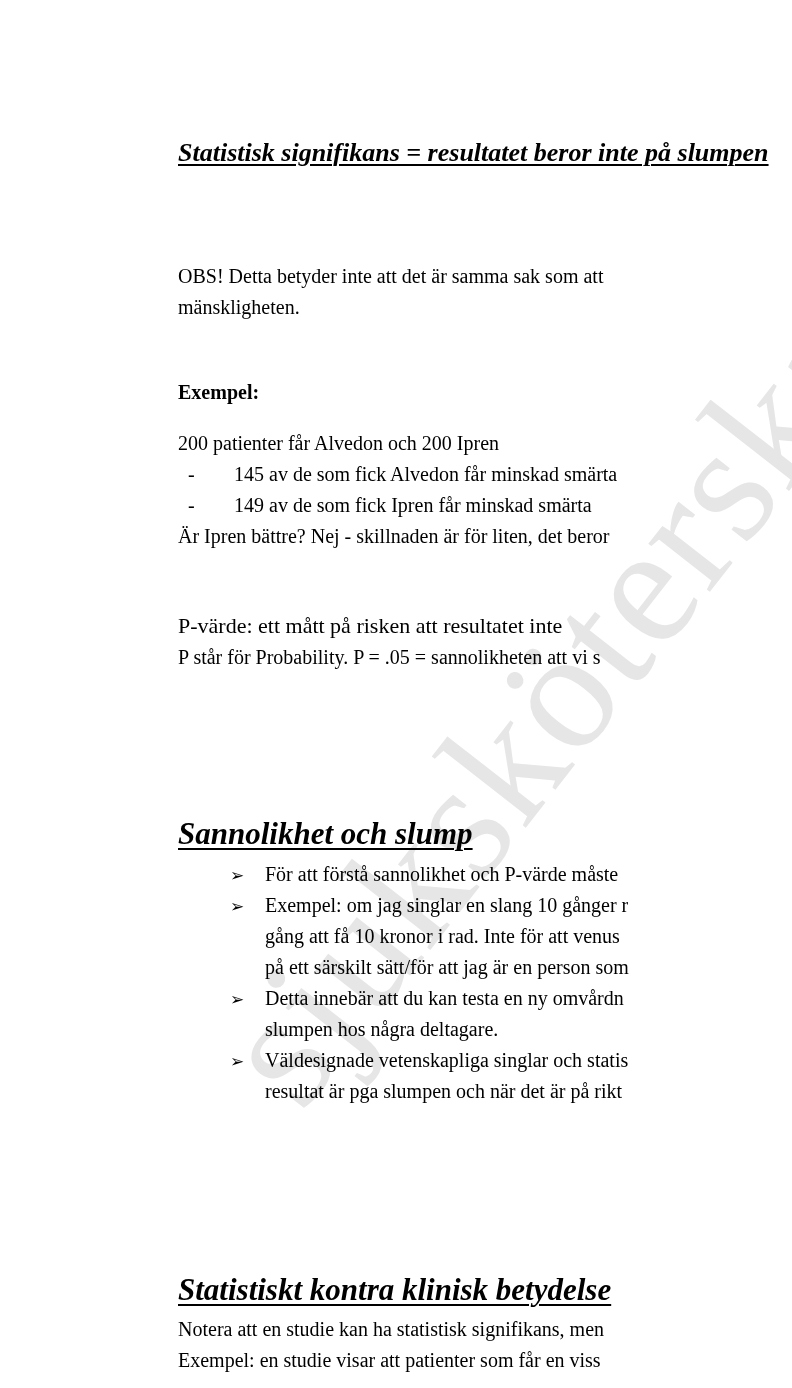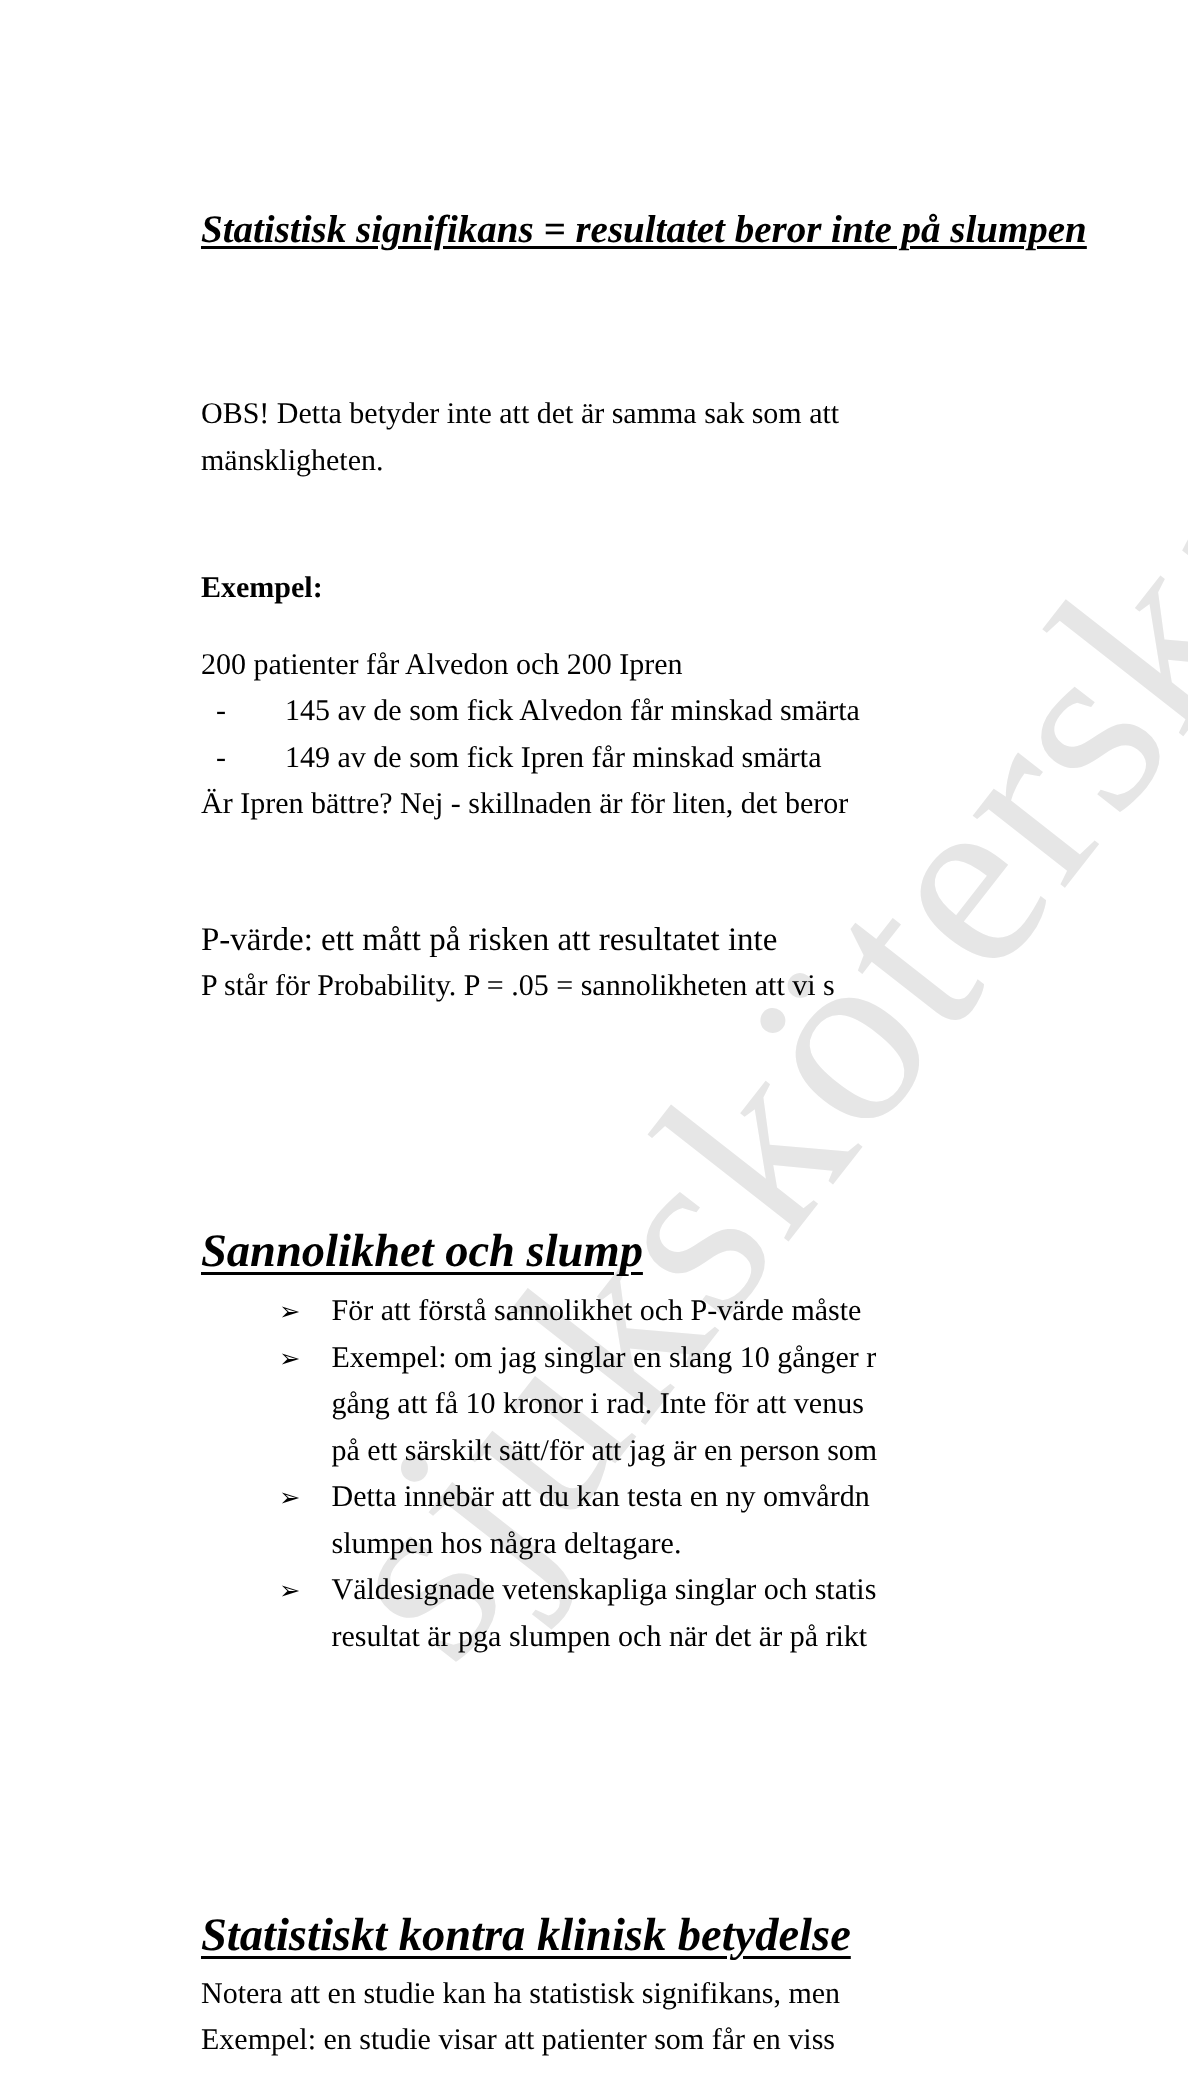--- a/index.html
+++ b/index.html
@@ -34,20 +34,21 @@
       z-index: 0;
       letter-spacing: 2px;
       pointer-events: none;
     }
     .line {
       position: absolute;
       white-space: nowrap;
       font-size: 20px;
       line-height: 24px;
       z-index: 1;
+      margin-left: 44px;
     }
     .h-big {
       font-size: 26px;
       font-weight: bold;
       font-style: italic;
       text-decoration: underline;
       text-decoration-thickness: 2px;
       text-underline-offset: 3px;
     }
     .h-big2 {

